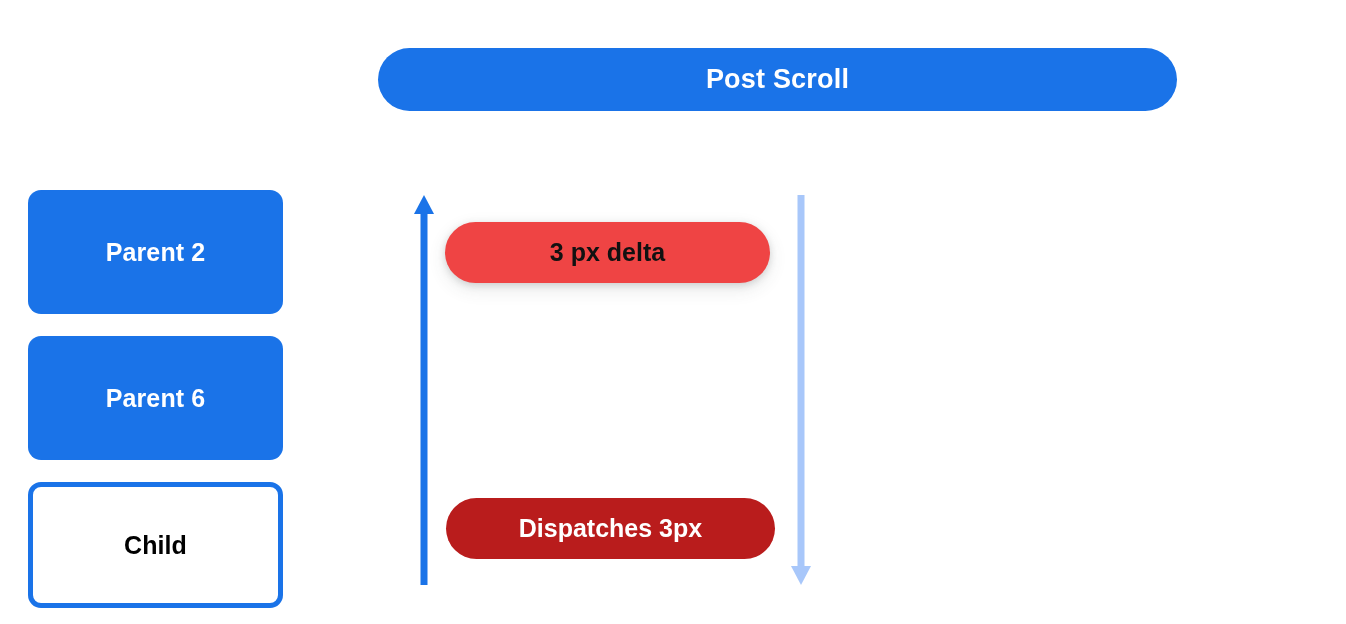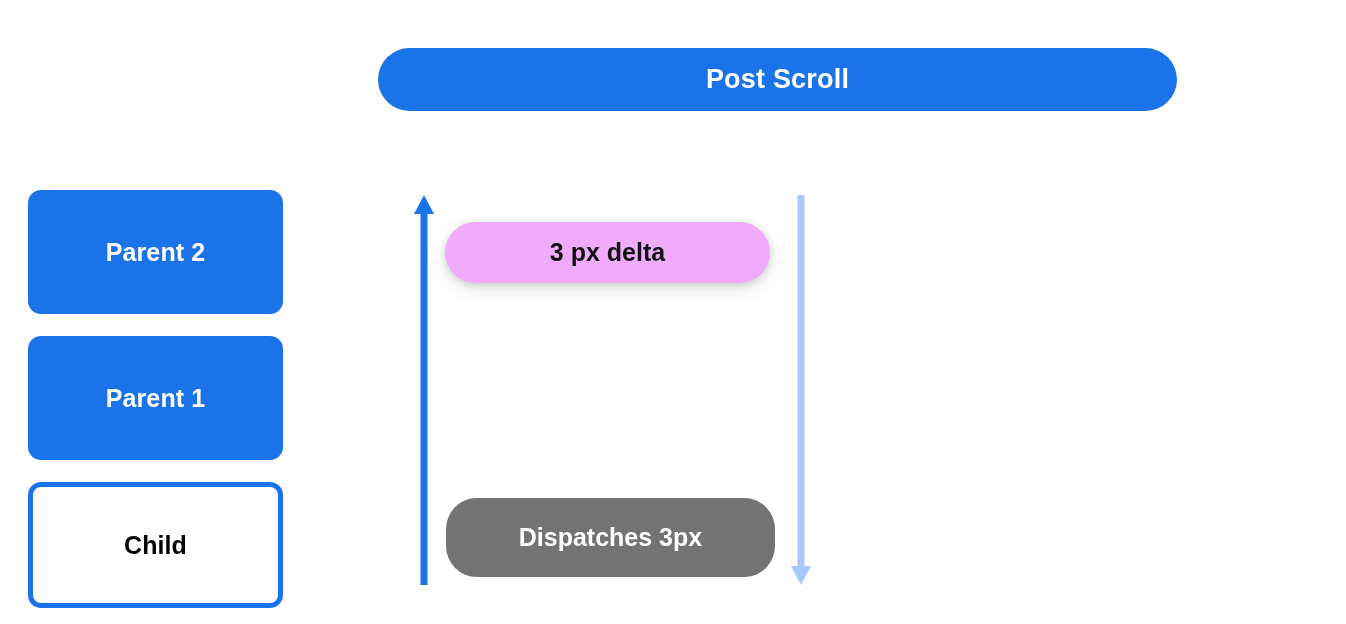--- a/index.html
+++ b/index.html
@@ -96,40 +96,40 @@
     height: 390px;
   }
 
   
   .delta-pill {
     position: absolute;
     left: 445px;
     top: 222px;
     width: 325px;
     height: 61px;
-    background: #f0abfc;
+    background: #ef4444;
     border-radius: 31px;
     display: flex;
     align-items: center;
     justify-content: center;
     box-shadow: 0 2px 7px rgba(60,64,67,0.18), 0 6px 18px rgba(60,64,67,0.12);
   }
   .delta-pill .label {
     color: #111111;
     font-size: 25px;
     font-weight: bold;
   }
 
   .dispatch-pill {
     position: absolute;
     left: 446px;
     top: 498px;
     width: 329px;
-    height: 79px;
-    background: #737373;
+    height: 61px;
+    background: #b91c1c;
     border-radius: 31px;
     display: flex;
     align-items: center;
     justify-content: center;
     text-align: right;
   }
   .dispatch-pill .label {
     color: #ffffff;
     font-size: 25px;
     font-weight: bold;
@@ -144,21 +144,21 @@
     <span class="label">Post Scroll</span>
   </div>
 
   <div class="stack">
 
     <div class="stack-box filled">
       <span class="box-label">Parent 2</span>
     </div>
 
     <div class="stack-box filled">
-      <span class="box-label">Parent 1</span>
+      <span class="box-label">Parent 6</span>
     </div>
 
     <div class="stack-box outlined">
       <span class="box-label">Child</span>
     </div>
 
   </div>
 
   <svg class="arrow arrow-up" viewBox="0 0 28 390">
     <polygon points="14,0 24,19 4,19" fill="#1a73e8"></polygon>

